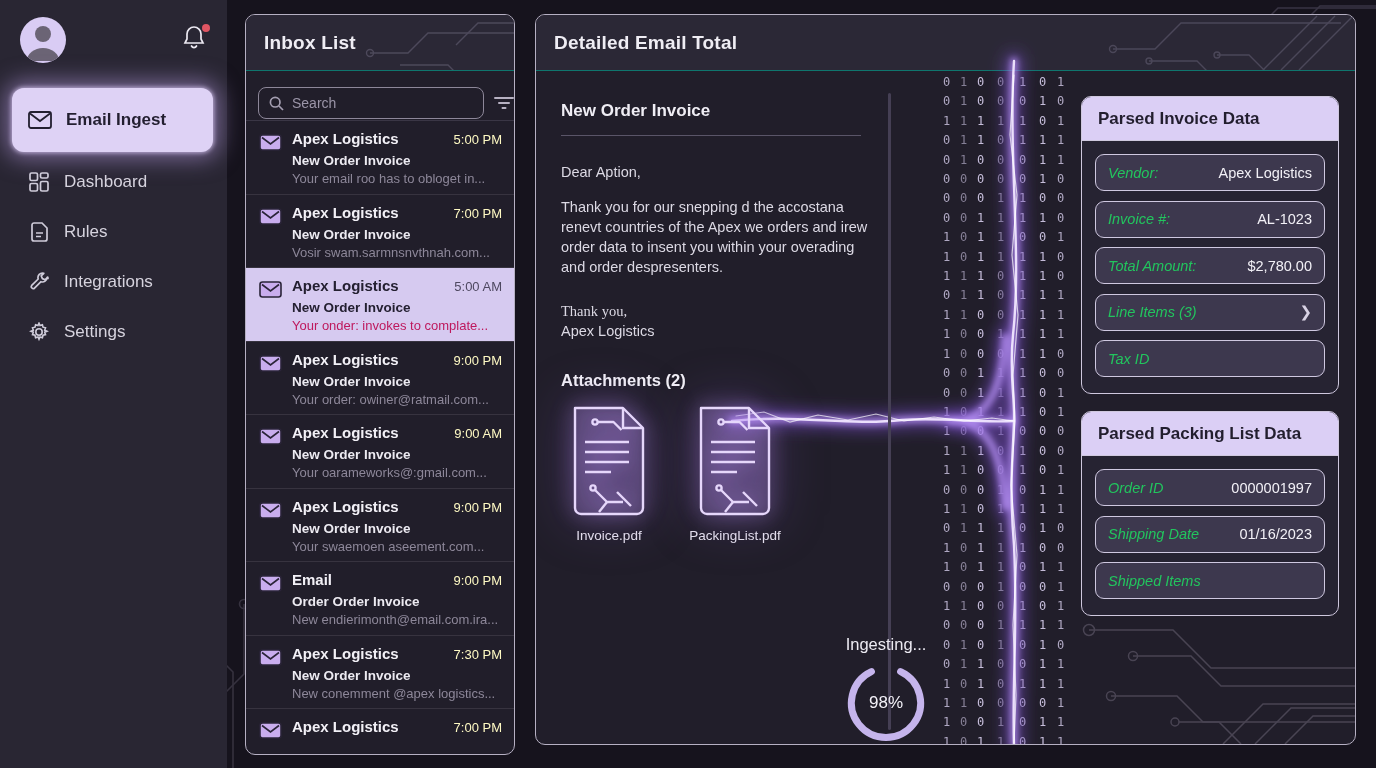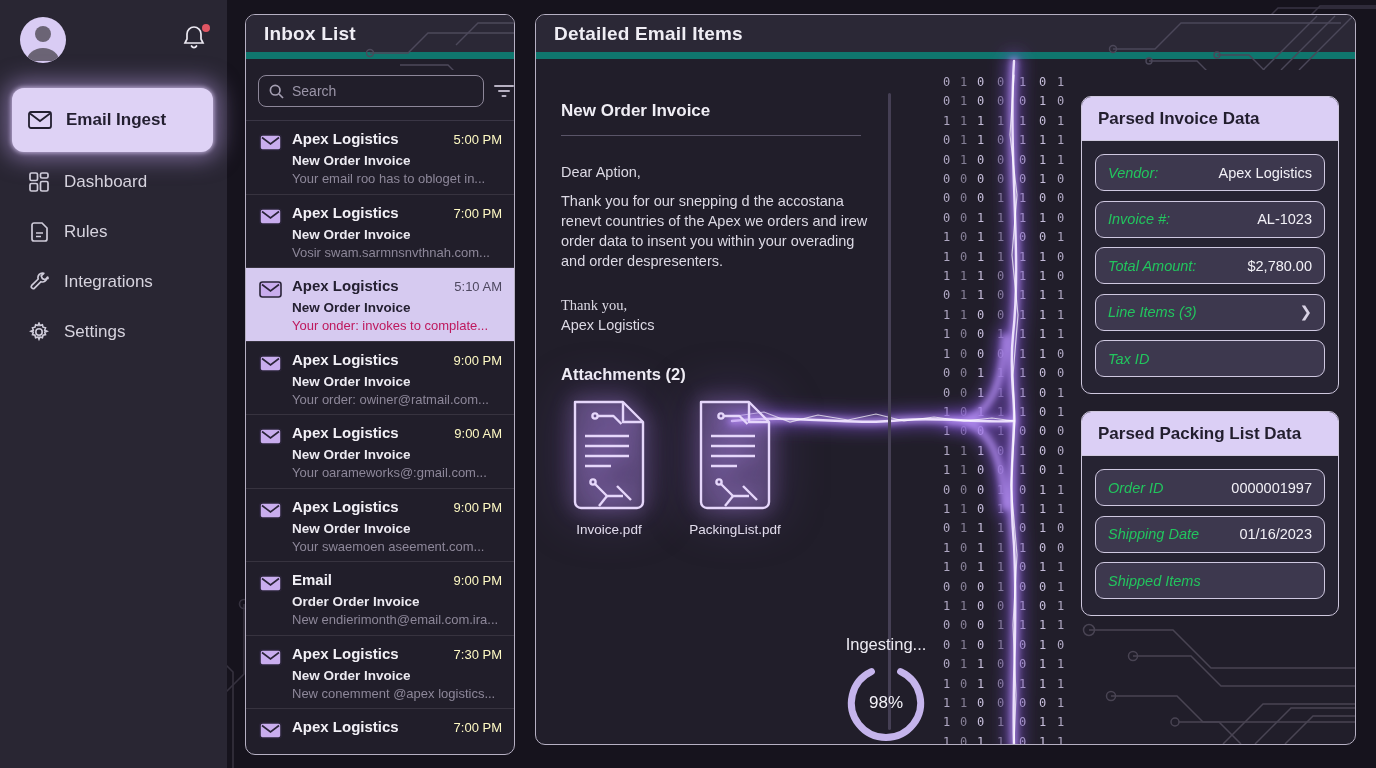--- a/index.html
+++ b/index.html
@@ -39,22 +39,22 @@
   }
   .nav-item .nicon { width:22px; display:flex; justify-content:center; }
 
   
   .panel {
     position:absolute; background:#211e2a;
     border:1.5px solid #b6b0c3; border-radius:10px; z-index:3;
     overflow:hidden;
   }
   .panel-header {
-    position:relative; height:44px; background:#2b2836;
-    border-bottom:7px solid #0f766e;
+    position:relative; height:56px; background:#2b2836;
+    border-bottom:1px solid #0f766e;
     display:flex; align-items:center; padding-left:18px;
   }
   .panel-title { font-size:19px; font-weight:bold; letter-spacing:.2px; }
 
   .inbox-panel { left:245px; top:14px; width:270px; height:741px; }
   .detail-panel { left:535px; top:14px; width:821px; height:731px; }
 
   
   .search-row { display:flex; align-items:center; gap:10px; padding:16px 12px 12px 12px; }
   .search-box {
@@ -81,21 +81,21 @@
   .email-row.selected { background:var(--selected, #d6caf0); }
   .email-row.selected .email-sender, .email-row.selected .email-subject { color:#242031; }
   .email-row.selected .email-time { color:#4e4860; }
   .email-row.selected .email-snippet { color:#be185d; }
 
   
   .email-content { position:absolute; left:25px; top:86px; width:308px; z-index:2; }
   .subject { font-size:17px; font-weight:bold; }
   .subject-divider { height:1px; background:#5a5568; margin:14px 0 26px 0; width:300px; }
   .greeting, .body-text, .closing, .signature { font-size:14.5px; color:#dcd9e4; line-height:1.38; }
-  .body-text { margin-top:9px; }
+  .body-text { margin-top:15px; }
   .closing { margin-top:24px;font-family:Liberation Serif, serif; }
   .attach-label { font-size:16.5px; font-weight:bold; margin:30px 0 14px 0; color:#f1eff6; }
   .attach-row { display:flex; gap:30px; }
   .attach-item { width:96px; cursor:pointer; }
   .attach-icon { filter:drop-shadow(0 0 10px rgba(186,146,244,.85)) drop-shadow(0 0 24px rgba(150,100,220,.55)); }
   .attach-name { font-size:13.5px; color:#e6e3ee; margin-top:10px; text-align:center; white-space:nowrap; }
 
   .content-scrollbar {
     position:absolute; left:352px; top:78px; bottom:14px; width:3px;
     background:#453f54; border-radius:2px; z-index:2; cursor:grab;
@@ -287,21 +287,21 @@
     <div class="email-snippet">Vosir swam.sarmnsnvthnah.com...</div>
   </div>
       <div class="email-row selected">
     <span class="eicon">
       <svg width="23" height="17" viewBox="0 0 23 17">
         <rect x="1" y="1" width="21" height="15" rx="2.5" fill="#c9adee" stroke="#2a2438" stroke-width="1.6"></rect>
         <path d="M3 3.5 L11.5 10 L20 3.5" fill="none" stroke="#2a2438" stroke-width="1.6"></path>
       </svg>
     </span>
     <span class="email-sender">Apex Logistics</span>
-    <span class="email-time">5:10 AM</span>
+    <span class="email-time">5:00 AM</span>
     <div class="email-subject">New Order Invoice</div>
     <div class="email-snippet">Your onder: invokes to complate...</div>
   </div>
       <div class="email-row">
     <span class="eicon">
       <svg width="23" height="17" viewBox="0 0 23 17">
         <rect x="1" y="1" width="21" height="15" rx="2.5" fill="#c9adee" stroke="#2a2438" stroke-width="1.6"></rect>
         <path d="M3 3.5 L11.5 10 L20 3.5" fill="none" stroke="#2a2438" stroke-width="1.6"></path>
       </svg>
     </span>
@@ -368,21 +368,21 @@
     <span class="email-sender">Apex Logistics</span>
     <span class="email-time">7:00 PM</span>
     
     
   </div>
     </div>
 </div>
 
 <div class="panel detail-panel">
   <div class="panel-header">
-    <span class="panel-title">Detailed Email Items</span>
+    <span class="panel-title">Detailed Email Total</span>
     <svg class="decor" style="right:0;top:0;" width="250" height="55" viewBox="0 0 250 55" fill="none" stroke="#4b4759" stroke-width="1.4">
       <path d="M8 34 h42 l26 -26 h160"></path>
         <path d="M44 46 h48 l16 16"></path>
         <path d="M112 40 h32 l22 22"></path>
       <path d="M158 55 L212 1"></path>
         <path d="M176 55 L230 1"></path>
         <path d="M194 55 L248 1"></path>
       <circle cx="8" cy="34" r="3.5"></circle>
         <circle cx="44" cy="46" r="3"></circle>
         <circle cx="112" cy="40" r="3"></circle>

